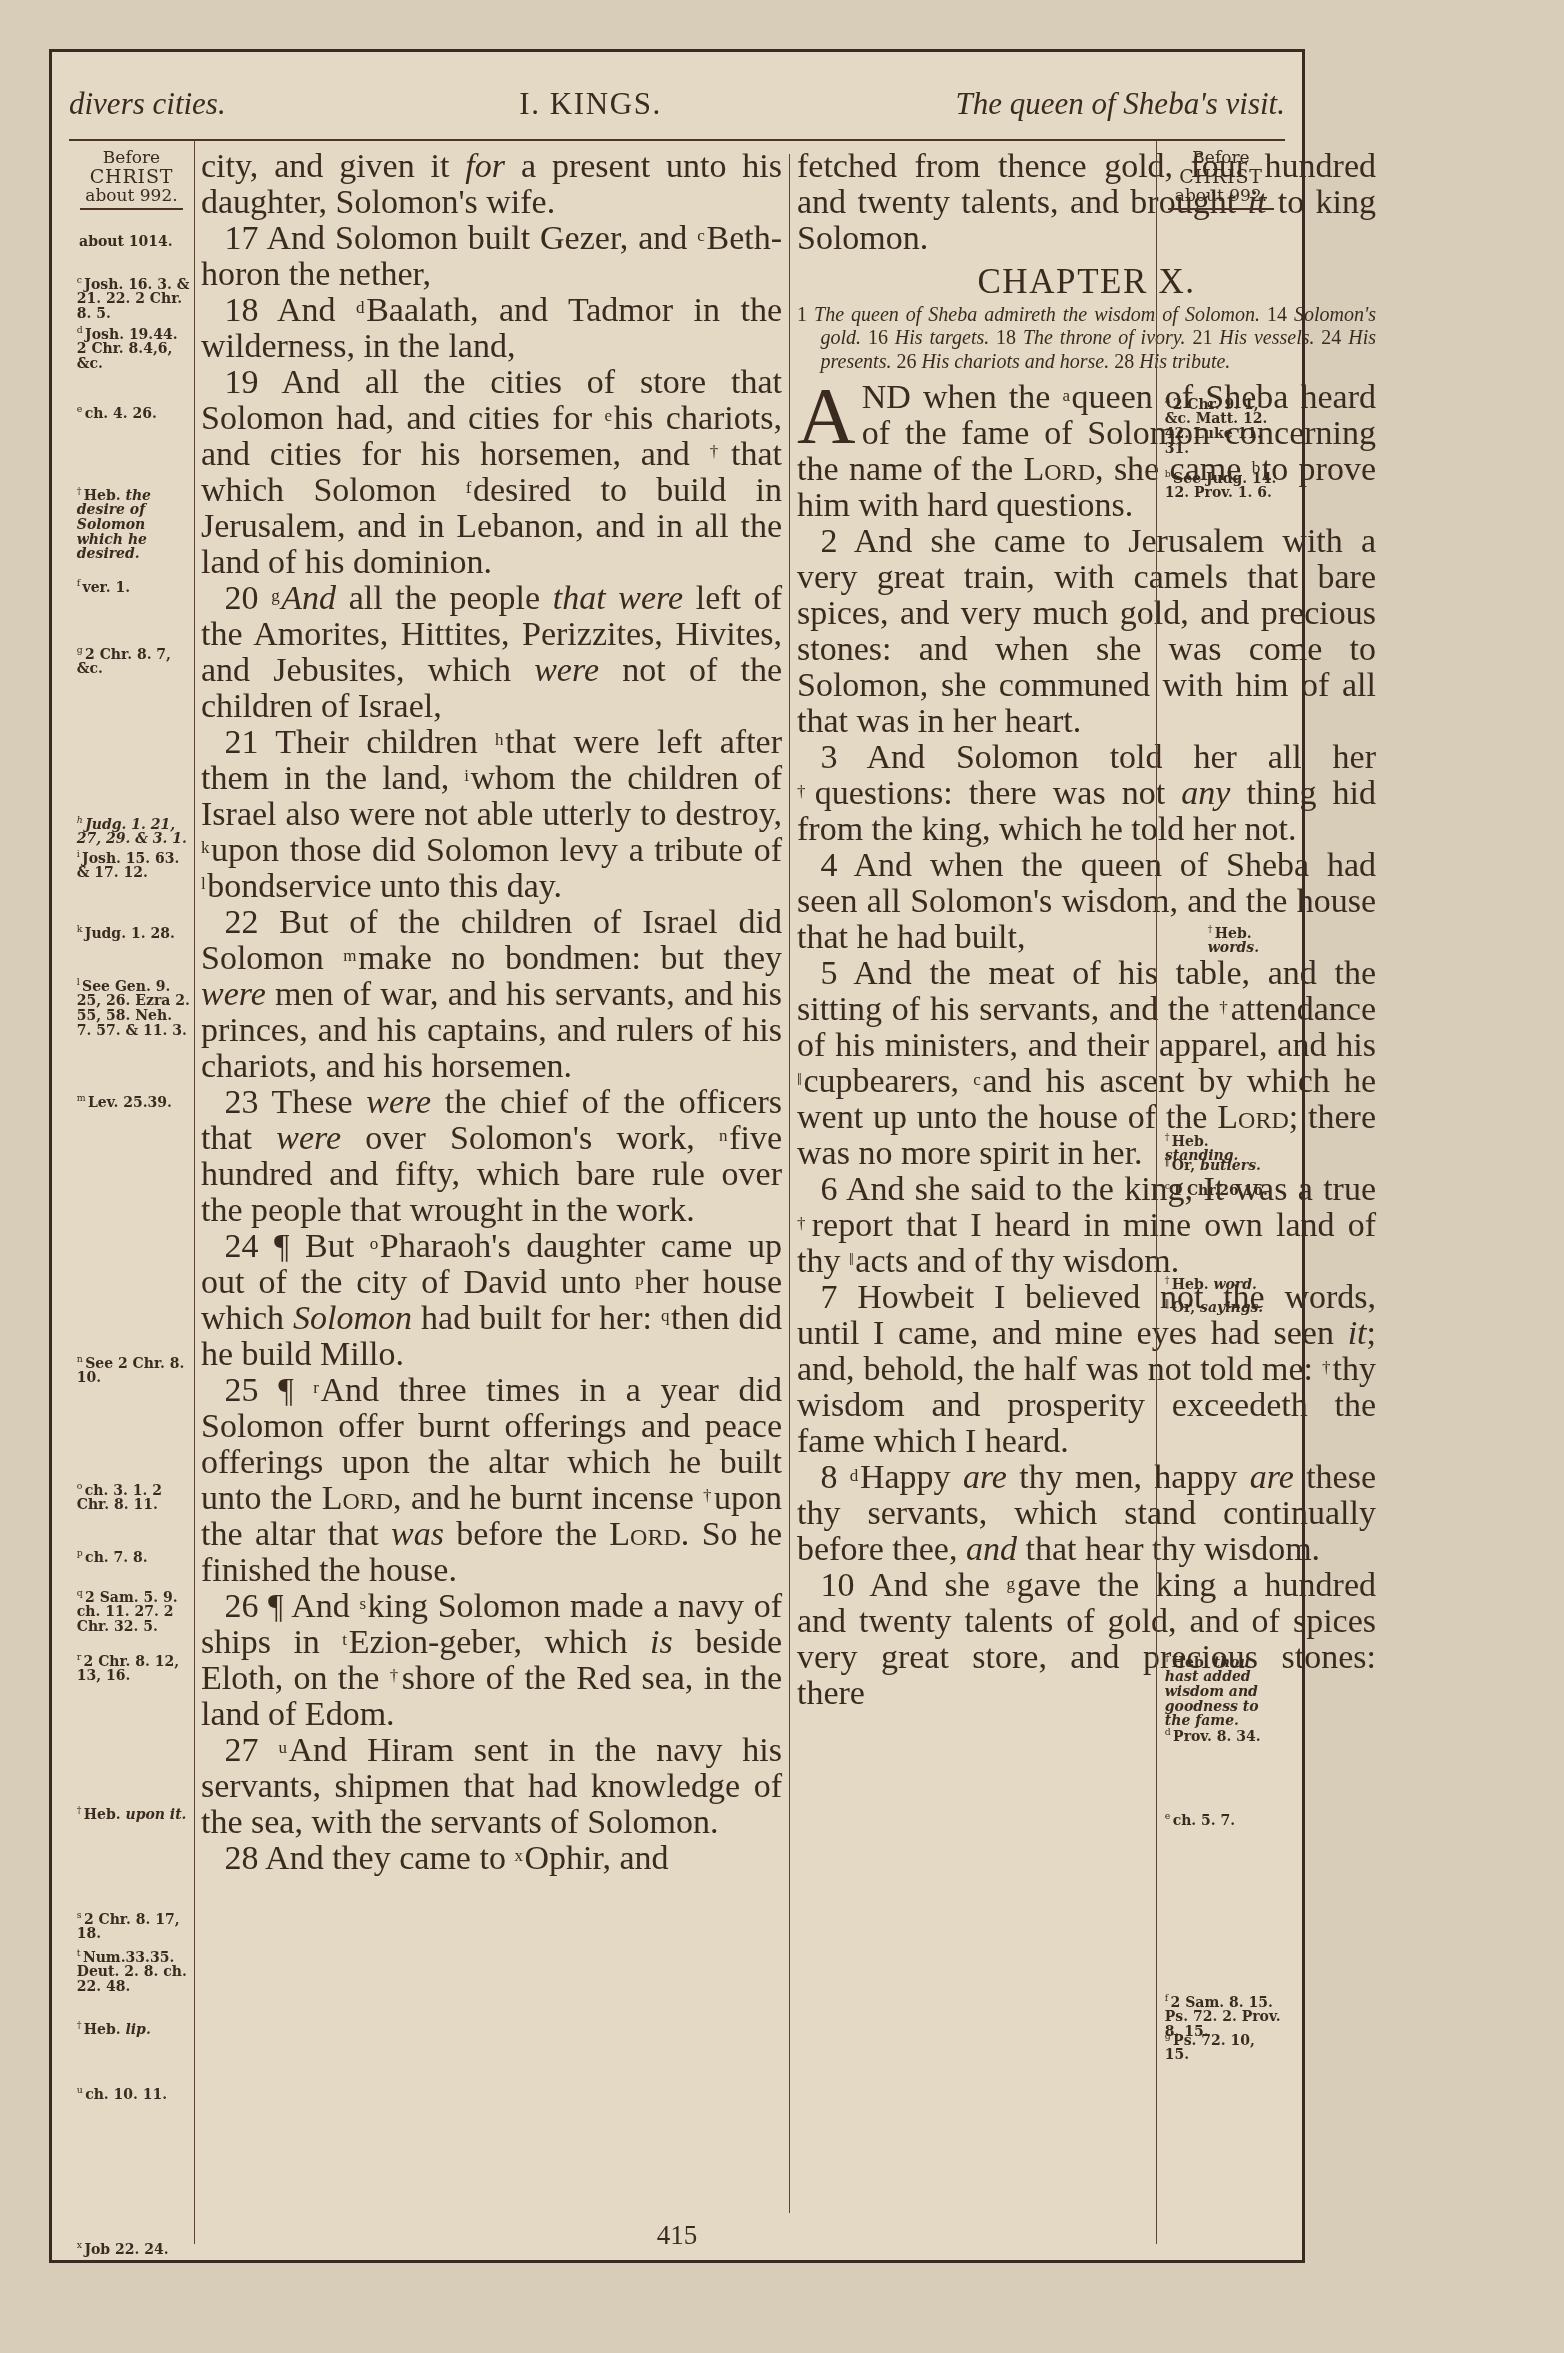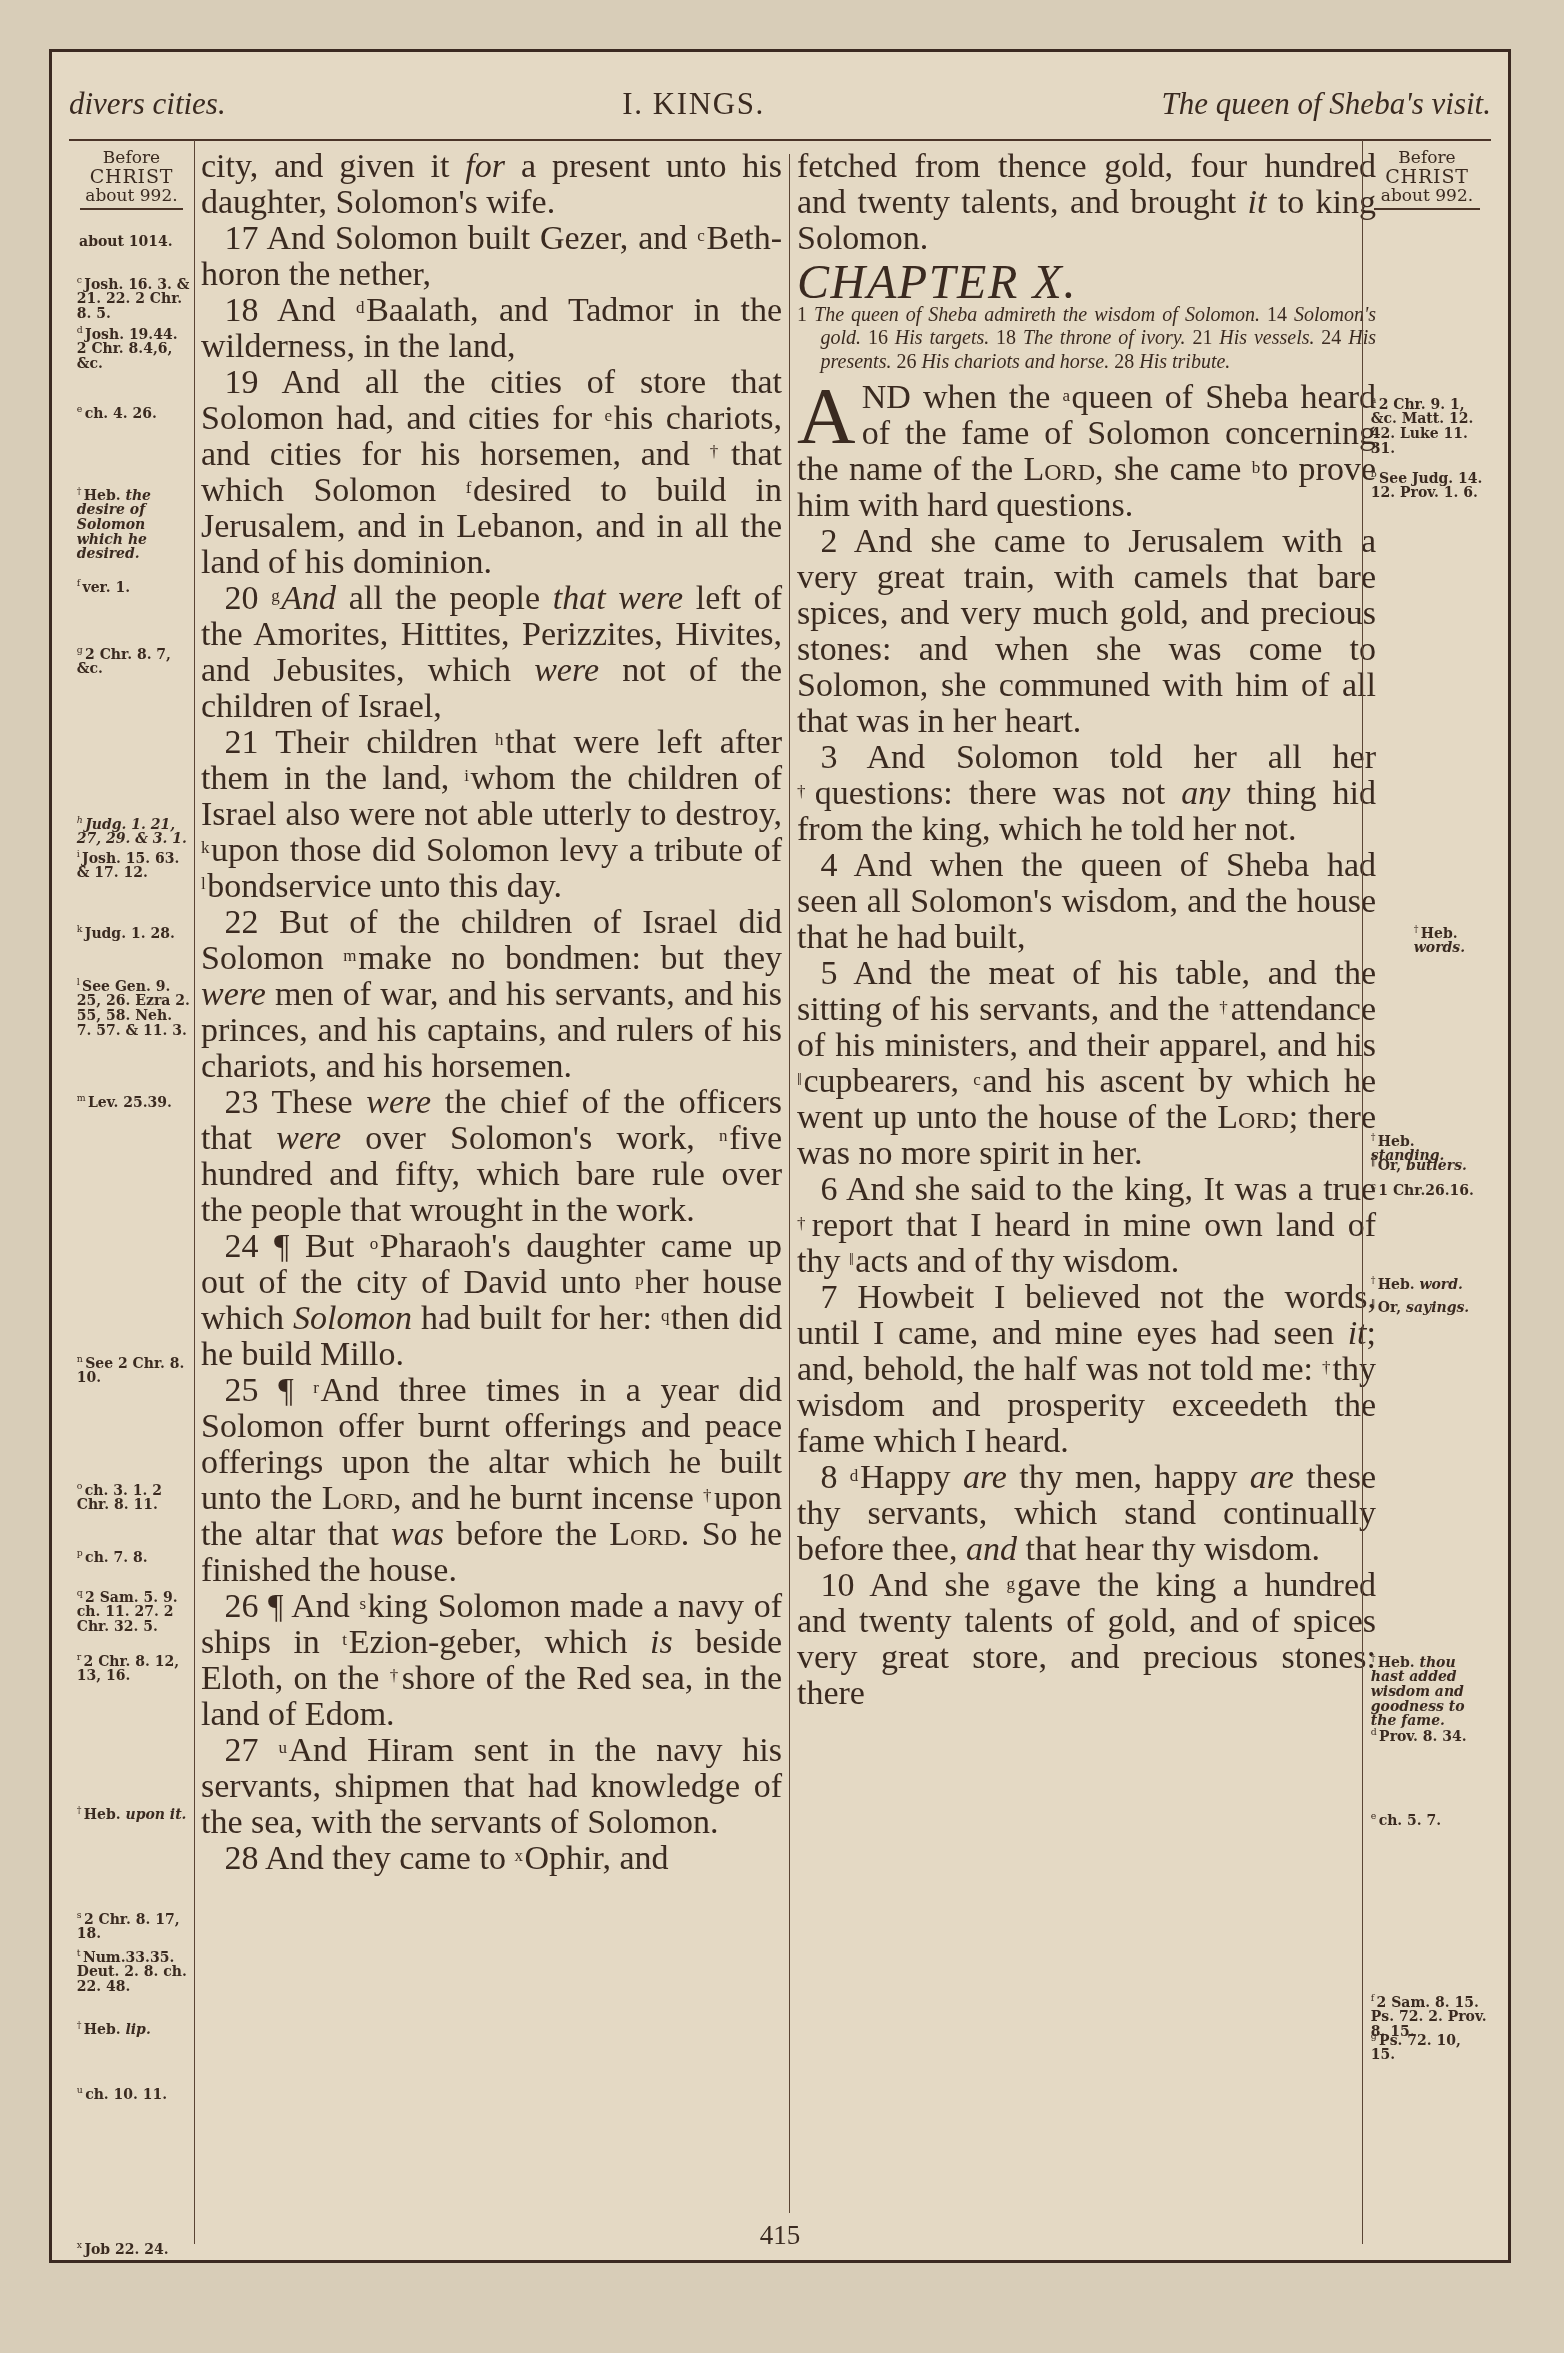--- a/index.html
+++ b/index.html
@@ -5,21 +5,21 @@
   html, body { margin:0; padding:0; }
   body {
     width:1565px; height:2354px;
     background:#d8cdb8;
     font-family:"DejaVu Serif", "Liberation Serif", serif;
     color:#3a2a20;
     position:relative;
     overflow:hidden;
   }
   .page-frame {
-    position:absolute; left:49px; top:49px; width:1462px; height:2214px;
+    position:absolute; left:49px; top:49px; width:1256px; height:2214px;
     border:3.1px solid #3b2a22;
     border-top-width:3.1px;
     background:#e4d9c4;
     box-sizing:border-box;
   }
   .running-head {
     position:absolute; left:17px; right:17px; top:17px; height:70px;
     border-bottom:2.3px solid #4a3428;
     display:flex; align-items:center; justify-content:space-between;
     font-family:"Liberation Serif", serif;
@@ -44,21 +44,21 @@
     text-align:justify;
     padding-top:7.8px;
   }
   .col-left { left:149px; width:581px; }
   .col-right { left:745px; width:579px; }
   .col-divider { position:absolute; top:102px; bottom:47px; left:737px; border-left:1.6px solid #5a4434; }
   .verse { margin:0; text-indent:23.5px; }
   .verse.cont { text-indent:0; }
   .verse sup { font-size:17px; vertical-align:top; position:relative; top:-1.6px; margin-right:1.6px; }
   .sc { font-variant:small-caps; }
-  .chapter-title { font-size:48px; letter-spacing:1.6px; margin:7.8px 0 3.1px; text-indent:0;font-style:italic; }
+  .chapter-title { text-align:center; font-size:35px; letter-spacing:1.6px; margin:7.8px 0 3.1px; text-indent:0; }
   .summary { font-size:20px; line-height:23.5px; font-style:italic; margin:0 0 6.3px 0; text-indent:-23.5px; padding-left:23.5px; }
   .summary .num { font-style:normal; }
   .dropcap { float:left; font-size:81px; line-height:67px; margin:3.1px 6.3px 0 0; }
   .page-num { position:absolute; bottom:9.4px; left:0; right:0; text-align:center; font-size:27px; font-family:"Liberation Serif", serif;}
 </style>
 </head>
 <body>
 
 <div class="page-frame">
   <div class="running-head">

